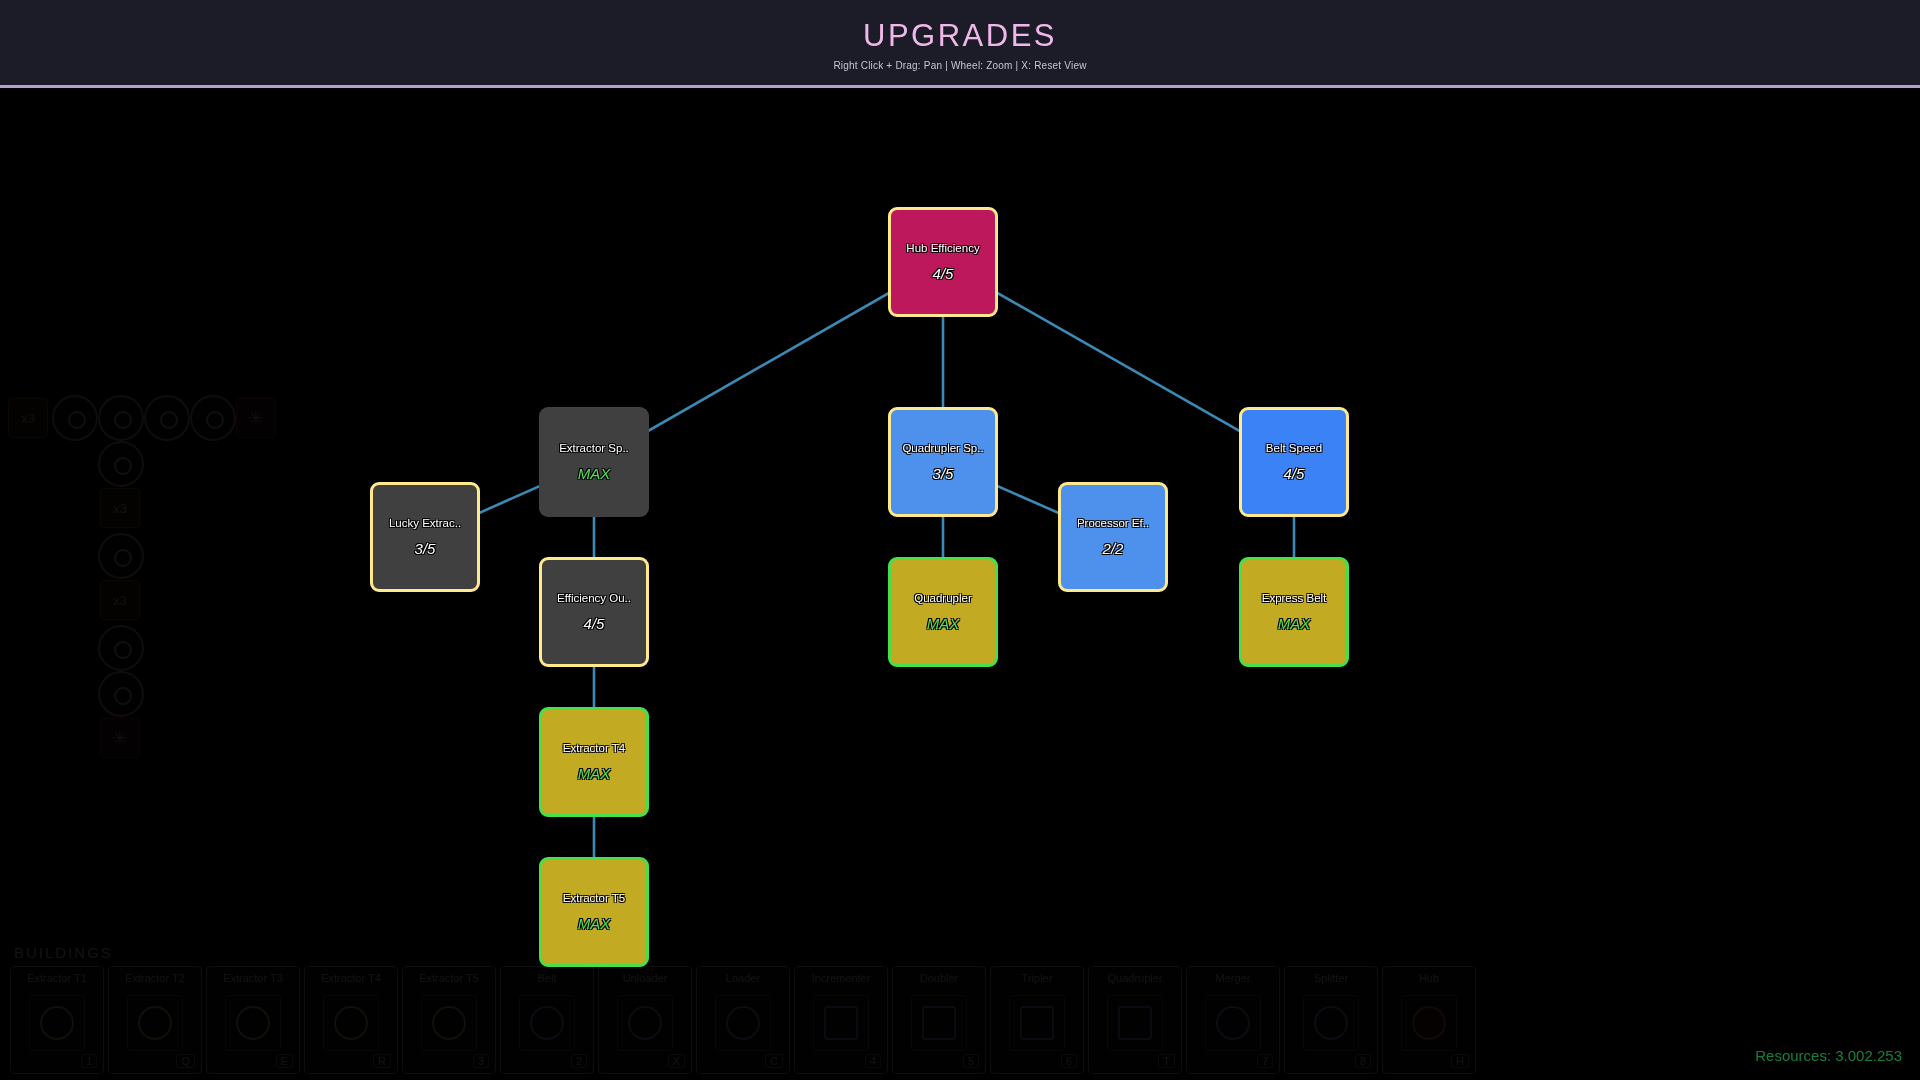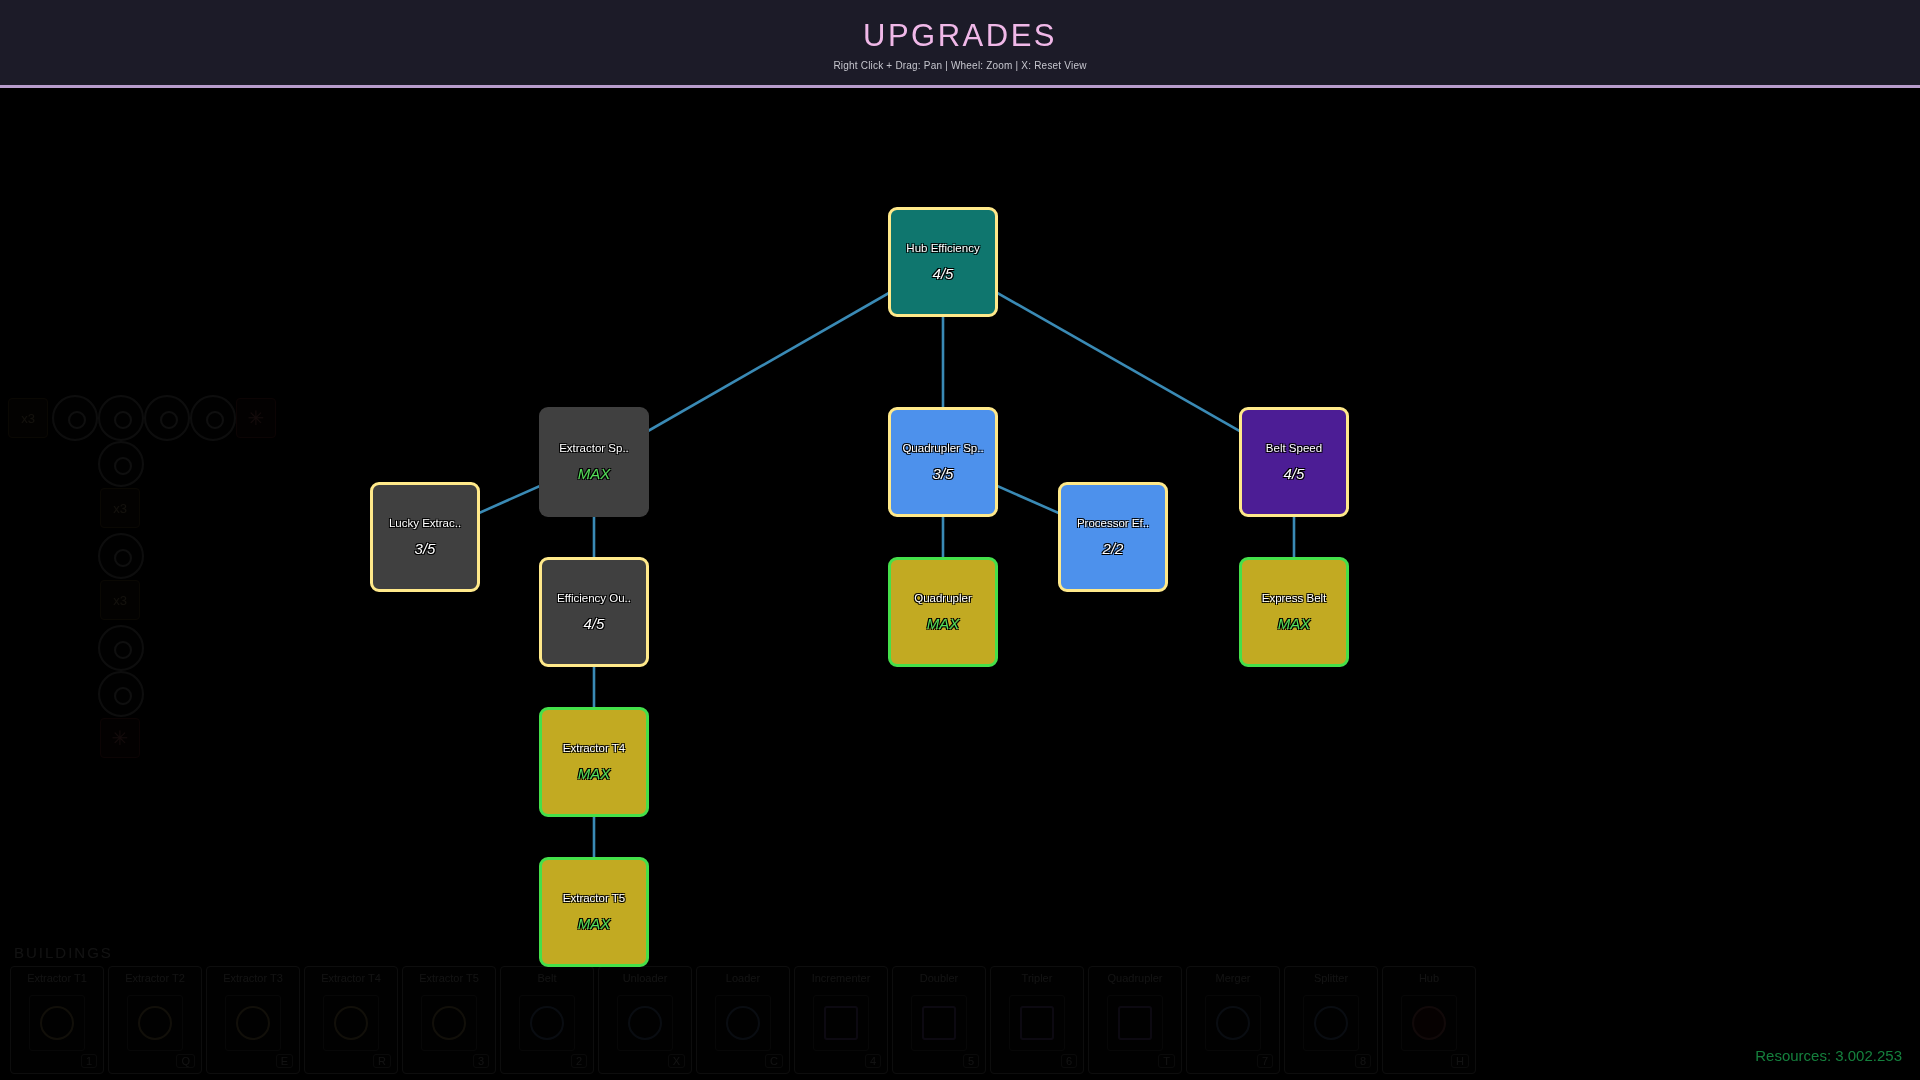--- a/index.html
+++ b/index.html
@@ -108,24 +108,24 @@
     font-style:italic;
   }
   .node.max .n-level { color:#55e05a; }
 
   
   .node.avail   { border:3px solid #ffe98a; }
   .node.maxed   { border:3px solid #45e04a; }
   .node.plain   { border:3px solid transparent; }
 
   
-  .pal-pink   { background:#0f766e;text-align:center; }
+  .pal-pink   { background:#be185d;text-align:center; }
   .pal-green  { background:#404040; }
   .pal-blue   { background:#4d91ec; }
-  .pal-gold   { background:#4c1d95; }
+  .pal-gold   { background:#3b82f6; }
   .pal-olive  { background:#c2aa22; }
 
   
   #resources {
     position:absolute; right:18px; bottom:16px;
     font-size:15px; color:#15803d;
     text-shadow:1px 1px 2px #000;
   }
 </style>
 </head>

